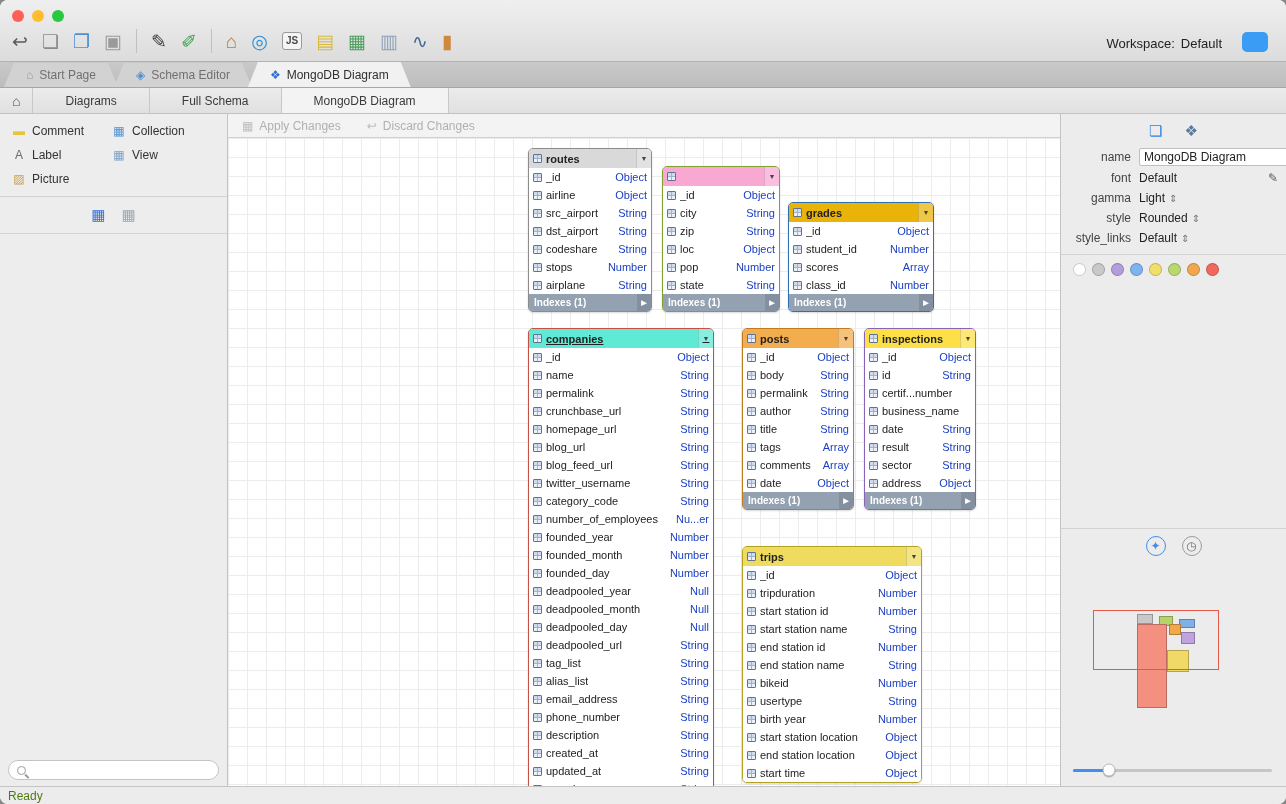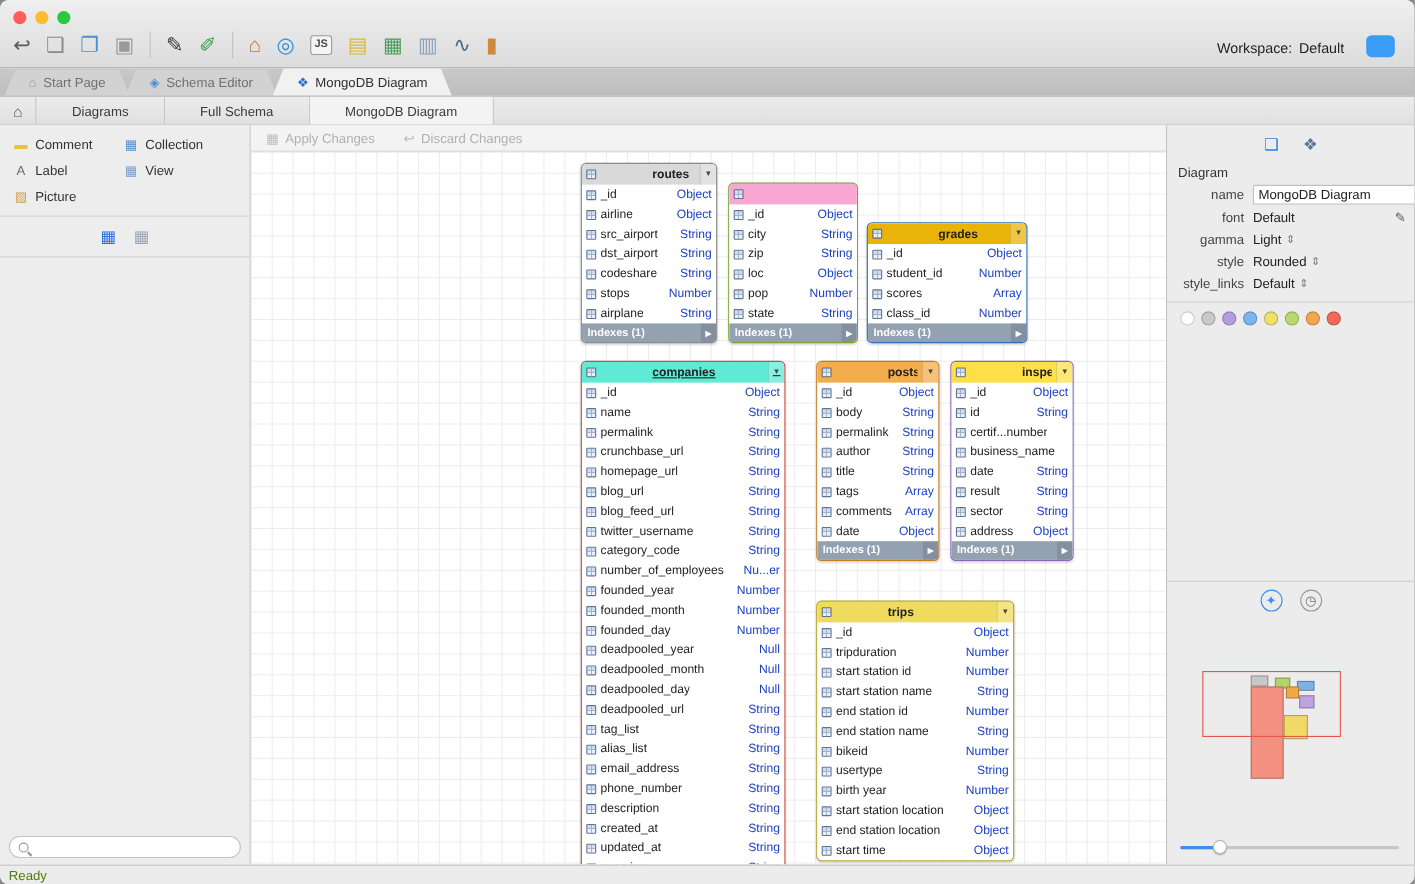--- a/index.html
+++ b/index.html
@@ -73,21 +73,21 @@
     background-image:
       linear-gradient(to right, #ececec 1px, transparent 1px),
       linear-gradient(to bottom, #ececec 1px, transparent 1px);
     background-size:19px 19px; }
 
   
   .dtable { position:absolute; border:1.5px solid #888; border-radius:5px; background:#fff;
     overflow:hidden; box-shadow:0 1px 2px rgba(0,0,0,0.15); font-size:11px; }
   .dtable-header { display:flex; align-items:center; gap:4px; height:19px; padding:0 0 0 4px;
     font-weight:bold; font-size:11px; color:#222; }
-  .dtable-header .tname { flex:1; white-space:nowrap; overflow:hidden;margin-left:47px; }
+  .dtable-header .tname { flex:1; white-space:nowrap; overflow:hidden; }
   .tcaret { width:15px; align-self:stretch; display:flex; align-items:center; justify-content:center;
     font-size:7px; color:#444; background:rgba(255,255,255,0.25); border-left:1px solid rgba(0,0,0,0.12); }
   .drow { display:flex; align-items:center; gap:4px; height:18px; padding:0 4px; background:#fff; }
   .fname { color:#222; white-space:nowrap; overflow:hidden; }
   .ftype { margin-left:auto; color:#1b3fc0; white-space:nowrap; }
   .ticon, .ficon { display:inline-block; width:9px; height:9px; flex:none;
     border:1px solid #5f7391; border-radius:1px;
     background:
       linear-gradient(to right, transparent 3px, #9fb3cf 3px, #9fb3cf 4px, transparent 4px),
       linear-gradient(to bottom, #cfdcef 3px, #9fb3cf 3px, #9fb3cf 4px, #ecf1f9 4px); }
@@ -664,21 +664,20 @@
             </div>
           </div>
         </div>
     </div>
 
     <div class="inspector">
       <div class="insp-top-icons">
           <span style="color: rgb(46, 127, 224);">❏</span>
           <span style="color: rgb(90, 122, 154);">❖</span>
         </div>
-      <div class="insp-section">Diagram</div>
 
       <div class="insp-row">
         <span class="insp-label">name</span>
         <span class="insp-value">
             <input class="insp-input" value="MongoDB Diagram" style="">
           </span>
       </div>
       <div class="insp-row">
         <span class="insp-label">font</span>
         <span class="insp-value">

